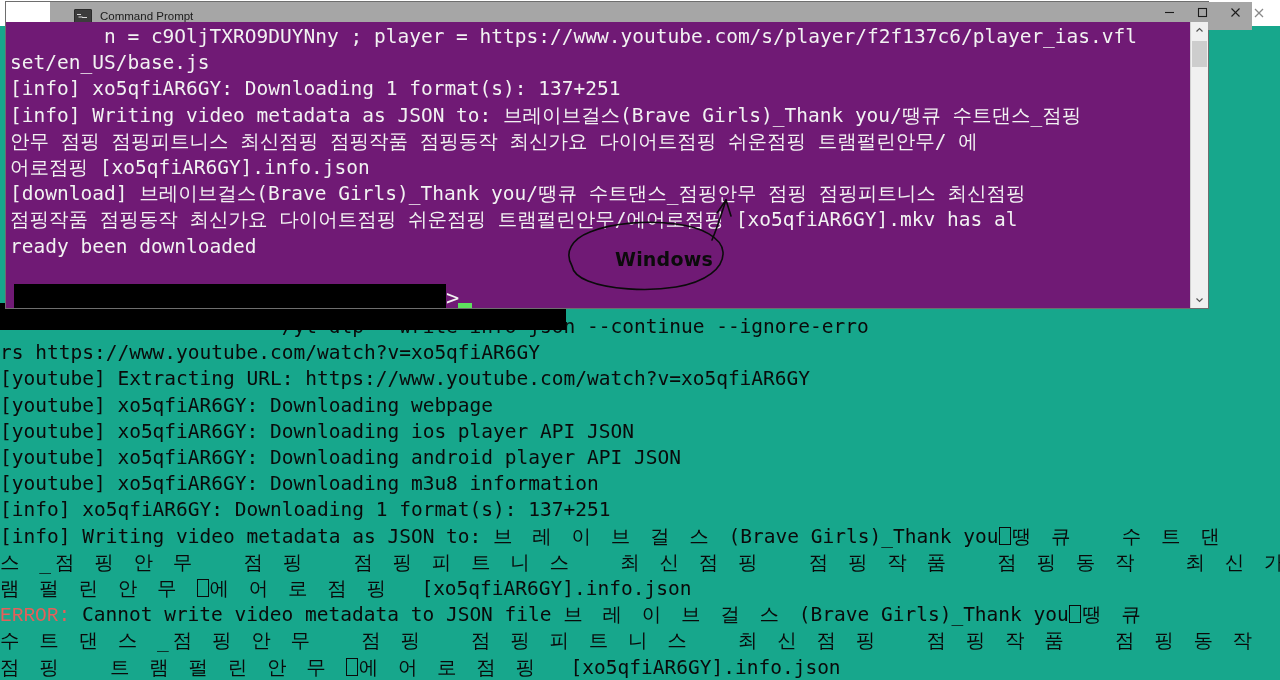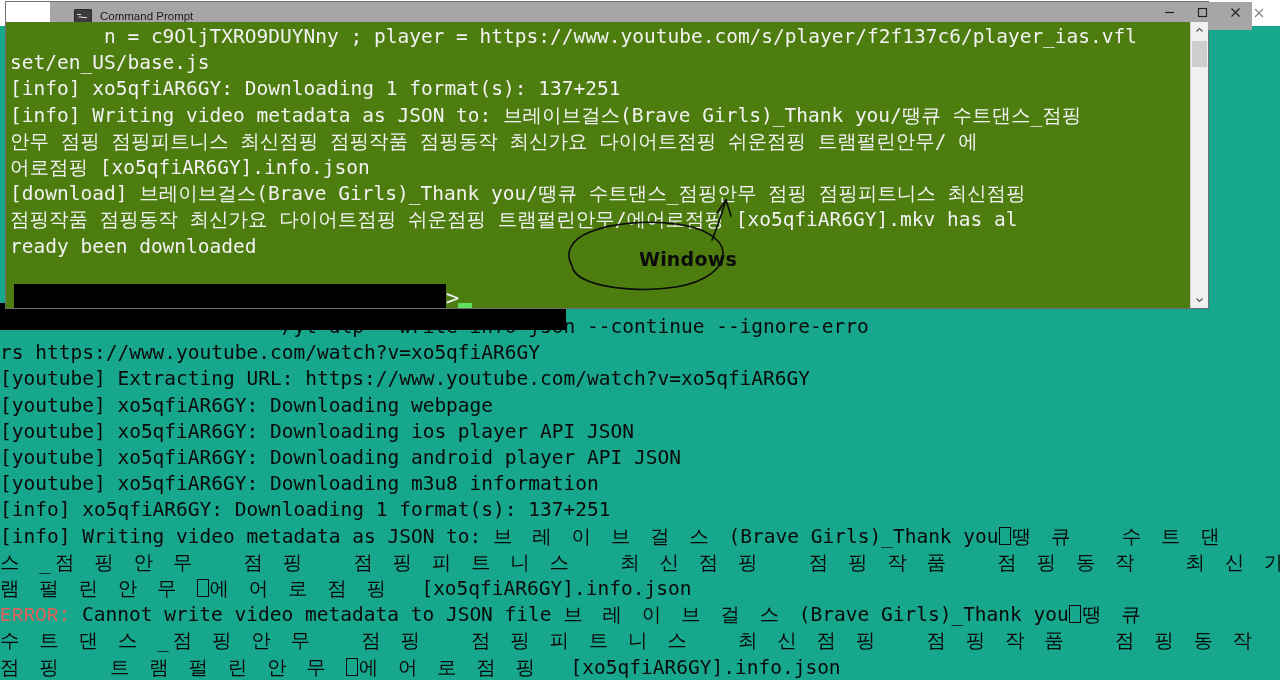--- a/index.html
+++ b/index.html
@@ -143,21 +143,21 @@
     display: flex; align-items: center; justify-content: center;
     color: #1b1b1b;
   }
   .cmd-wbtn svg { display: block; }
 
   #cmd-body {
     position: absolute;
     left: 0; top: 20px;
     width: 1202px;
     height: 286px;
-    background: #4d7c0f;
+    background: #701a75;
     overflow: hidden;
   }
   #cmd-console {
     position: absolute;
     left: 4px; top: 2px;
     width: 1180px;
     height: 284px;
     overflow: hidden;
     font-family: "DejaVu Sans Mono", "Liberation Mono", monospace;
     font-size: 19.5px;
@@ -223,21 +223,20 @@
     pointer-events: none;
   }
   #annotation-label {
     position: absolute;
     left: 65px; top: 52px;
     font-family: "DejaVu Sans", sans-serif;
     font-weight: bold;
     font-size: 19px;
     color: #0b0b0b;
     letter-spacing: 0.2px;
-    margin-left: 24px;
   }
 </style>
 </head>
 <body>
 
 <div id="screen">
 
   <div id="bg-window">
 
     <div id="bg-titlebar">

